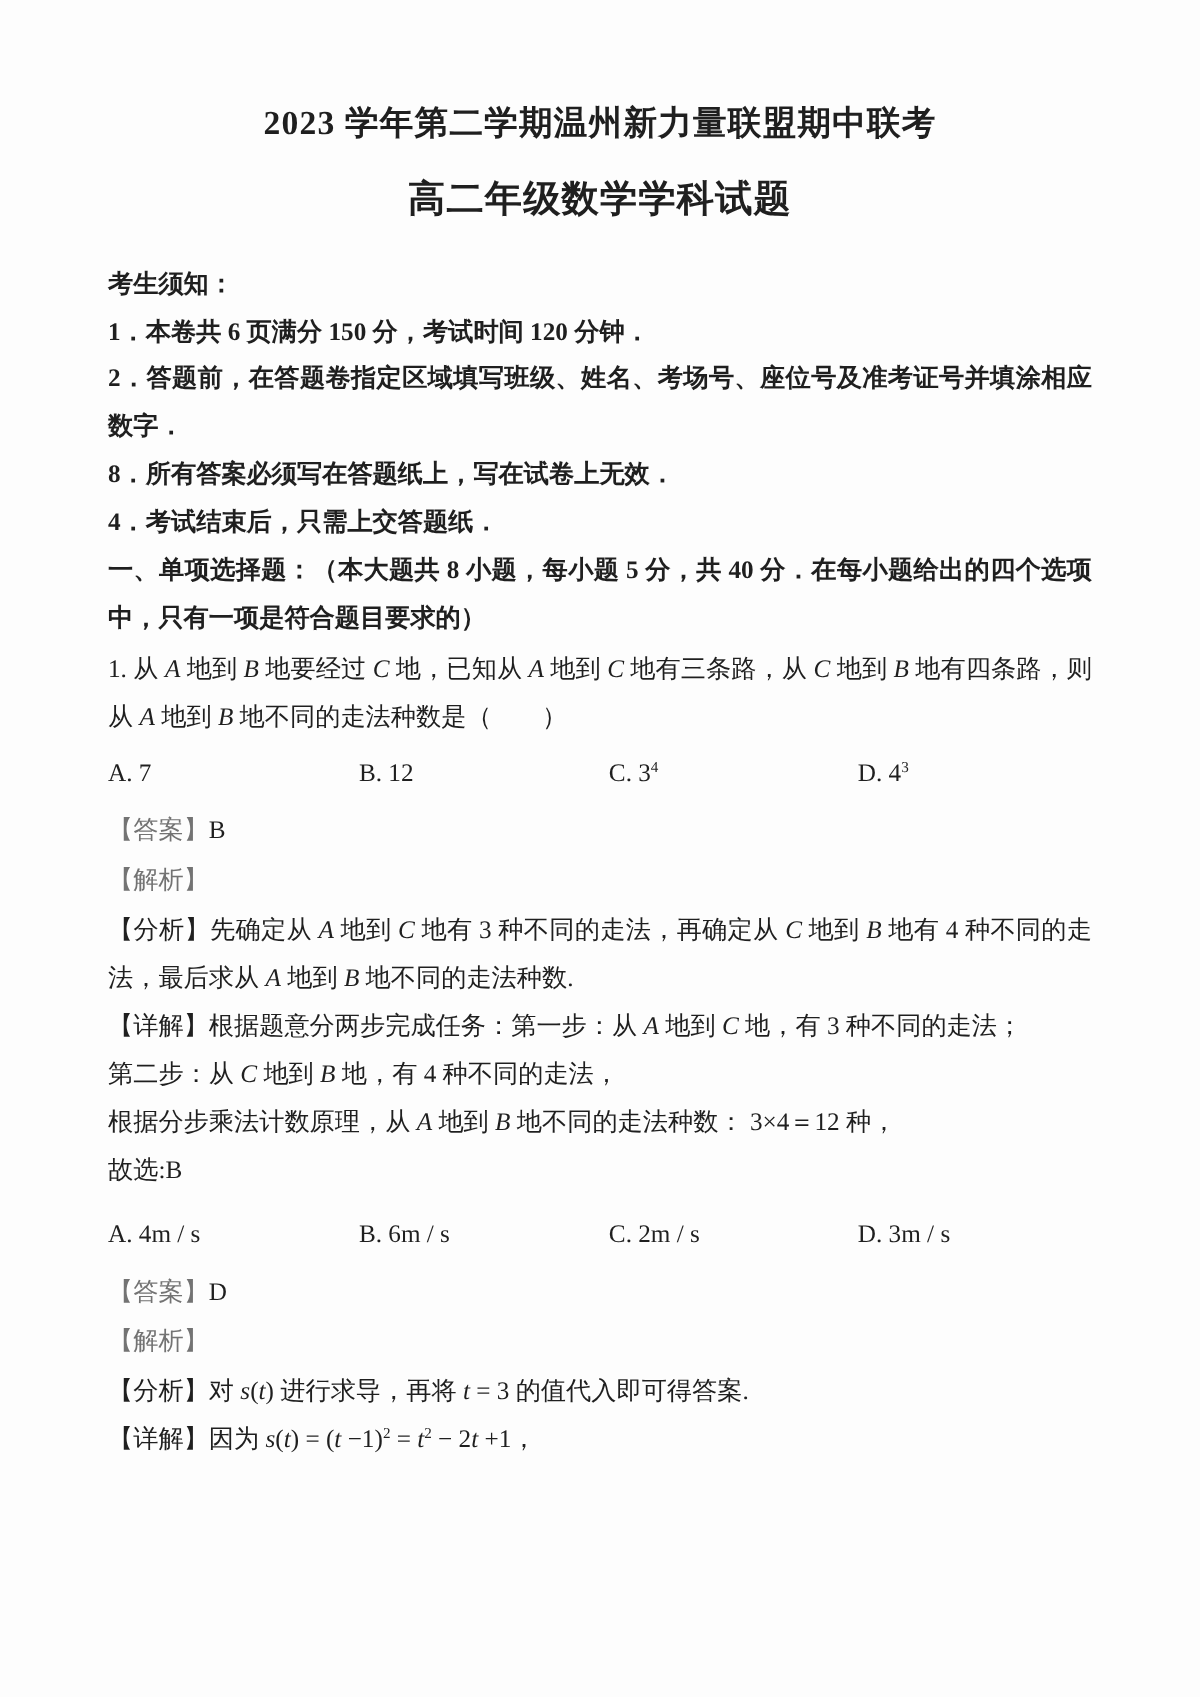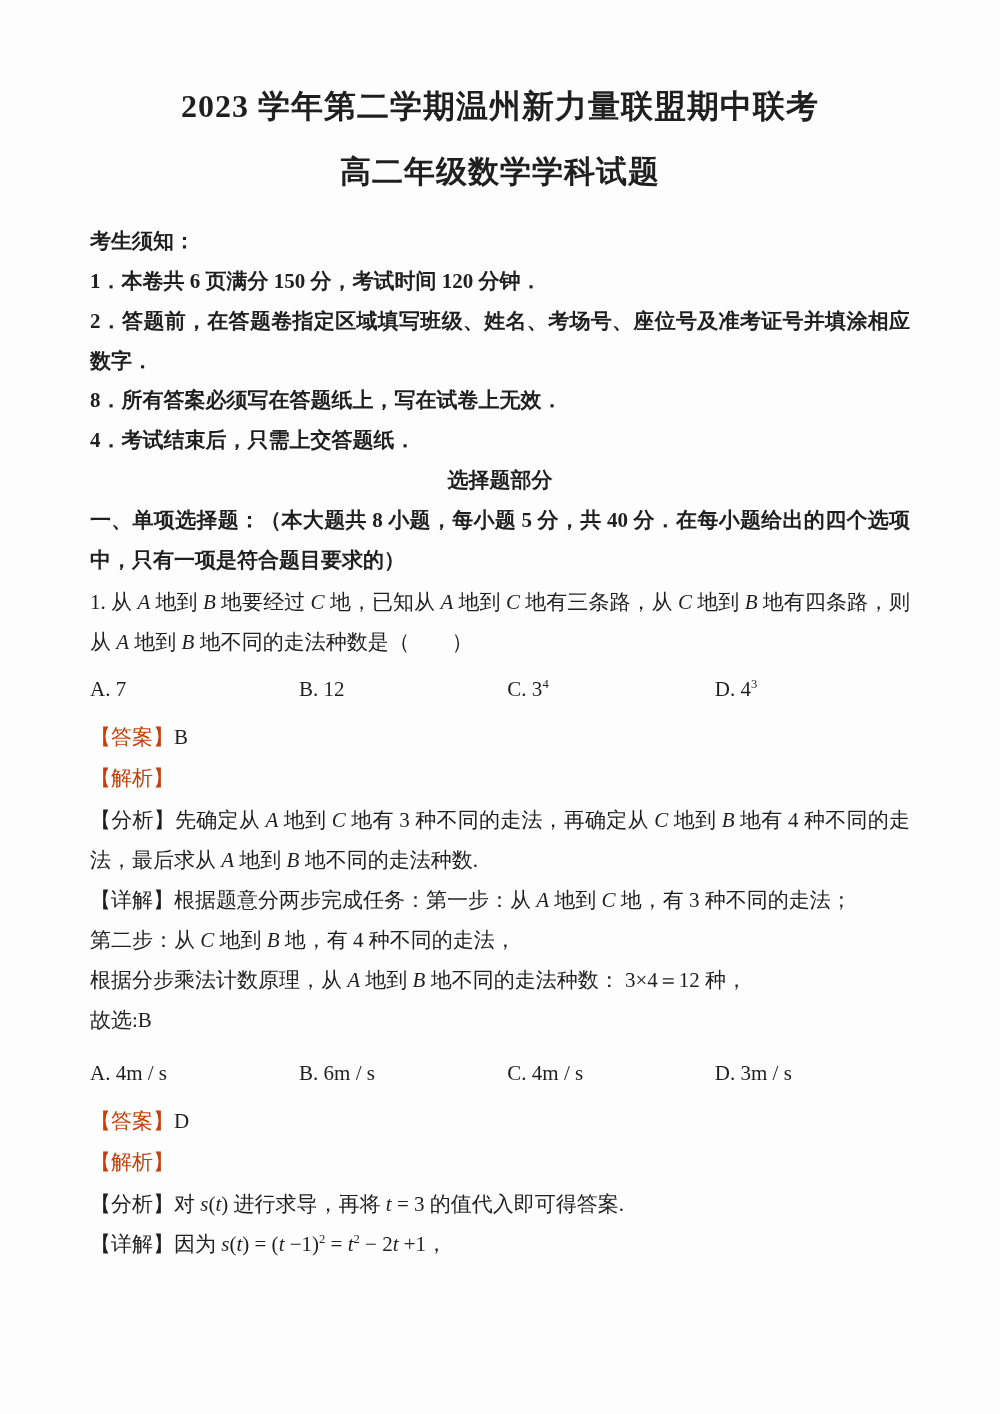--- a/index.html
+++ b/index.html
@@ -11,21 +11,21 @@
     padding: 86px 90px 0 90px;
     background: #fdfdfd;
     color: #1f1f1f;
     font-family: "Liberation Serif", "DejaVu Serif", serif;
     font-size: 21px;
     line-height: 1.9;
     overflow: hidden;
     text-align: justify;
   }
   .title-1 {
-    font-size: 32px;
+    font-size: 28px;
     font-weight: bold;
     text-align: center;
     margin: 0 0 24px 0;
     line-height: 1.3;
     letter-spacing: 1px;
   }
   .title-2 {
     font-size: 31px;
     font-weight: bold;
     text-align: center;
@@ -42,40 +42,39 @@
   }
   .instruction { font-weight: bold; }
   .stem { margin-top: 2px; }
   .options {
     display: grid;
     grid-template-columns: 25.5% 25.4% 25.3% 1fr;
     margin: 7px 0 8px 0;
   }
   .options .opt { white-space: nowrap; }
   .ans-line { margin: 2px 0; }
-  .blue { color: #c2410c; margin-top: 44px; }
+  .blue { color: #737373; margin-top: 44px; }
   sup { font-size: 60%; line-height: 0; }
   i { font-style: italic; }
   .q-gap { height: 6px; }
 </style>
 </head>
 <body>
 
 <div class="page">
 
   <h1 class="title-1">2023 学年第二学期温州新力量联盟期中联考</h1>
   <h2 class="title-2">高二年级数学学科试题</h2>
 
   <p class="bold">考生须知：</p>
   <p class="bold">1．本卷共 6 页满分 150 分，考试时间 120 分钟．</p>
   <p class="bold">2．答题前，在答题卷指定区域填写班级、姓名、考场号、座位号及准考证号并填涂相应数字．</p>
   <p class="bold">8．所有答案必须写在答题纸上，写在试卷上无效．</p>
   <p class="bold">4．考试结束后，只需上交答题纸．</p>
 
-  <p class="section-title">选择题部分</p>
   <p class="instruction">一、单项选择题：（本大题共 8 小题，每小题 5 分，共 40 分．在每小题给出的四个选项中，只有一项是符合题目要求的）</p>
 
   <section>
     <p class="stem">1. 从 <i>A</i> 地到 <i>B</i> 地要经过 <i>C</i> 地，已知从 <i>A</i> 地到 <i>C</i> 地有三条路，从 <i>C</i> 地到 <i>B</i> 地有四条路，则从 <i>A</i> 地到 <i>B</i> 地不同的走法种数是（　　）</p>
     <div class="options">
       <span class="opt">A. 7</span>
       <span class="opt">B. 12</span>
       <span class="opt">C.  3<sup>4</sup></span>
       <span class="opt">D.  4<sup>3</sup></span>
     </div>
@@ -87,21 +86,21 @@
     <p>根据分步乘法计数原理，从 <i>A</i> 地到 <i>B</i> 地不同的走法种数： 3×4＝12 种，</p>
     <p>故选:B</p>
   </section>
 
   <div class="q-gap"></div>
 
   <section>
     <div class="options">
       <span class="opt">A.  4m / s</span>
       <span class="opt">B.  6m / s</span>
-      <span class="opt">C.  4m / s</span>
+      <span class="opt">C.  2m / s</span>
       <span class="opt">D.  3m / s</span>
     </div>
     <p class="ans-line"><span class="blue">【答案】</span><span>D</span></p>
     <p class="ans-line"><span class="blue">【解析】</span></p>
     <p>【分析】对 <i>s</i>(<i>t</i>) 进行求导，再将 <i>t</i> = 3 的值代入即可得答案.</p>
     <p>【详解】因为 <i>s</i>(<i>t</i>) = (<i>t</i> −1)<sup>2</sup> = <i>t</i><sup>2</sup> − 2<i>t</i> +1，</p>
   </section>
 
 </div>
 

